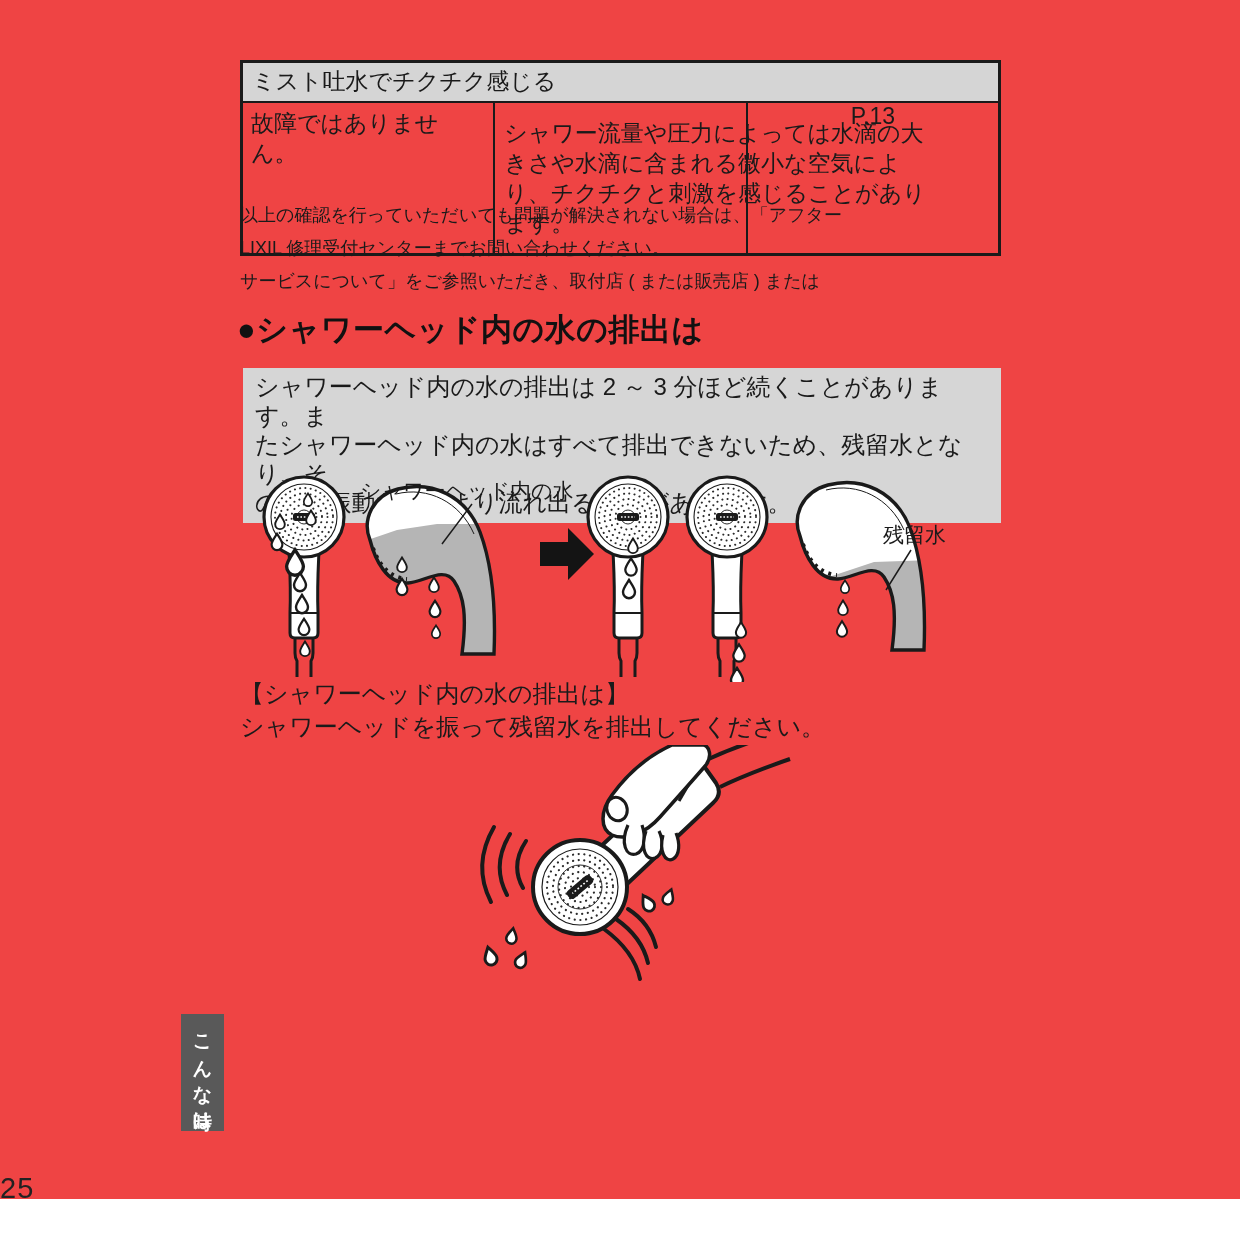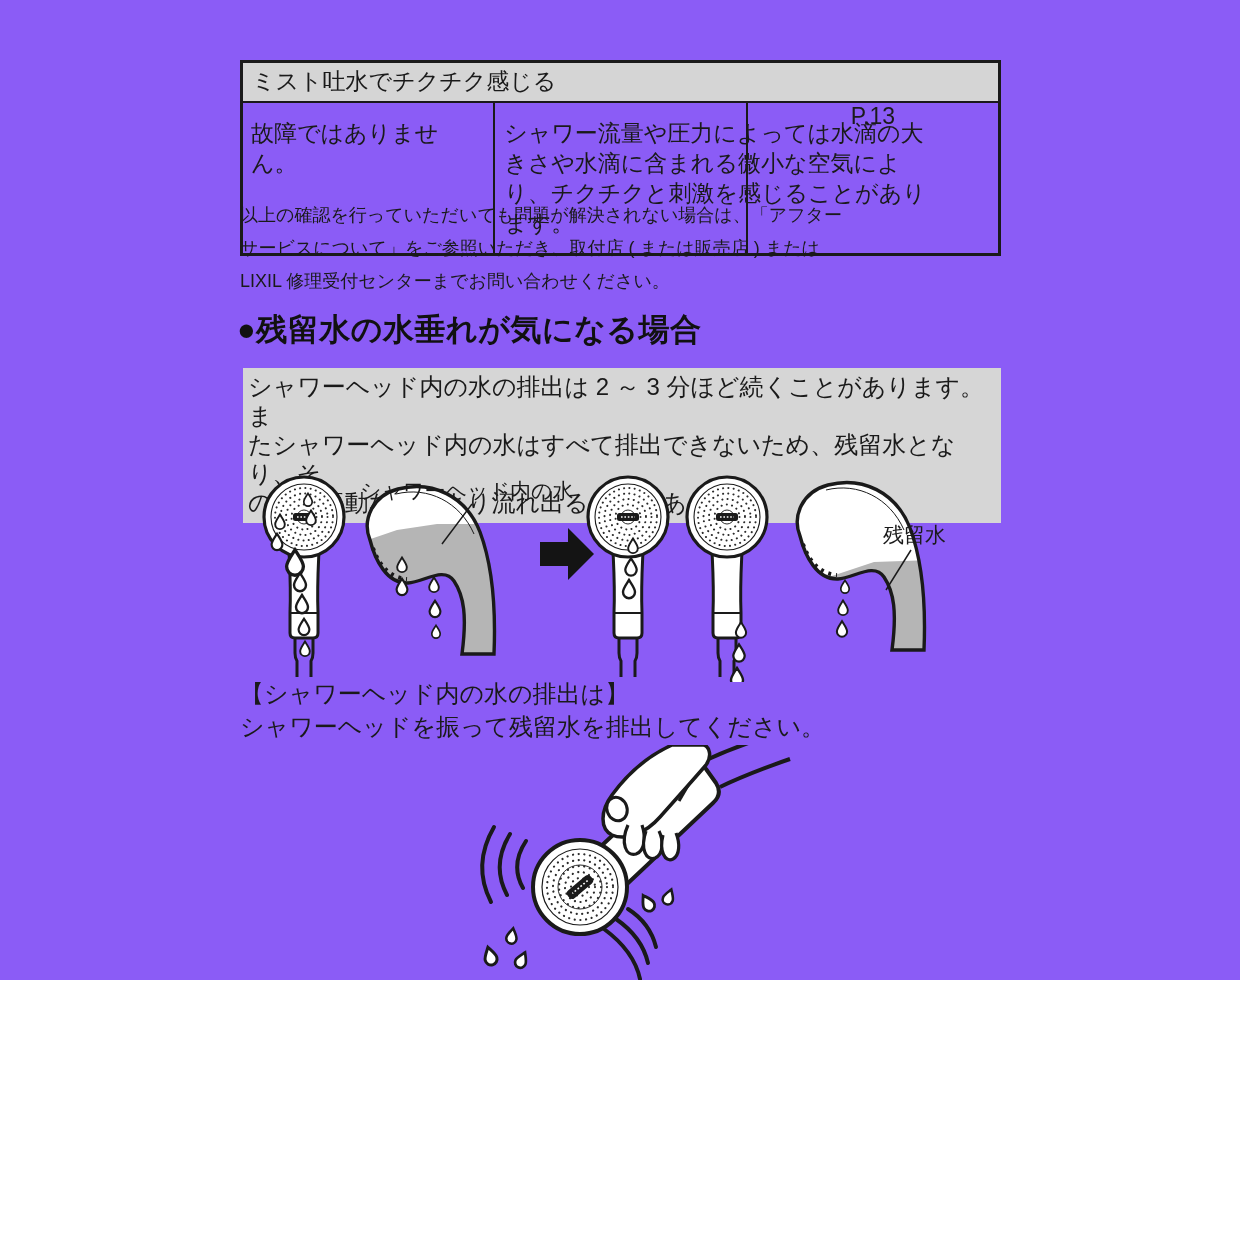--- a/index.html
+++ b/index.html
@@ -1,37 +1,37 @@
 <!DOCTYPE html>
 <html><head>
 <meta charset="utf-8">
 <style>
   * { margin:0; padding:0; box-sizing:border-box; }
   body { background:#ffffff; font-family:"Liberation Sans","DejaVu Sans",sans-serif; color:#1a1a1a; }
-  .page { position:relative; width:1240px; height:980px; background:#8b5cf6; overflow:hidden; }
+  .page { position:relative; width:1240px; height:1199px; background:#ef4444; overflow:hidden; }
 
   
   .trouble-table { position:absolute; left:240px; top:60px; width:761px; border-collapse:collapse; table-layout:fixed; }
   .trouble-table th, .trouble-table td { border:2px solid #1a1a1a; font-weight:normal; vertical-align:top; }
   .trouble-table { border:3px solid #1a1a1a; }
   .trouble-table th { background:#d5d5d5; text-align:left; font-size:23px; padding:3px 9px 4px 9px; }
-  .cell-status { width:227px; padding:15px 8px; font-size:23px; line-height:30px; }
+  .cell-status { width:227px; padding:5px 8px; font-size:23px; line-height:30px; }
   .cell-status .inner { width:200px; }
   .cell-cause  { width:459px; padding:15px 9px; font-size:23px; line-height:30px; }
   .cell-cause .inner { width:440px; }
   .cell-pageref { width:75px; text-align:center; vertical-align:middle; font-size:23px; }
 
   
   .after-note { position:absolute; left:240px; top:199px; width:790px; font-size:18px; line-height:33px; }
 
   
   .section-heading { position:absolute; left:237px; top:309px; font-size:31px; font-weight:700; letter-spacing:0.5px; color:#111; }
 
   
-  .note-box { position:absolute; left:243px; top:368px; width:758px; background:#d6d6d6; padding:4px 12px 6px 5px; font-size:24px; line-height:29px; }
+  .note-box { position:absolute; left:243px; top:368px; width:758px; background:#d6d6d6; padding:4px 12px 6px 12px; font-size:24px; line-height:29px; }
 
   
   .fig-drain { position:absolute; left:240px; top:468px; width:770px; height:214px; }
   .fig-shake { position:absolute; left:460px; top:745px; width:340px; height:255px; }
   svg text { font-family:"Liberation Sans","DejaVu Sans",sans-serif; fill:#1a1a1a; }
 
   
   .shake-title { position:absolute; left:240px; top:679px; font-size:24px; line-height:30px; }
   .shake-instruction { position:absolute; left:240px; top:712px; font-size:24px; line-height:30px; }
 
@@ -59,25 +59,25 @@
       <td class="cell-cause">
         <div class="inner">シャワー流量や圧力によっては水滴の大きさや水滴に含まれる微小な空気により、チクチクと刺激を感じることがあります。</div>
       </td>
       <td class="cell-pageref">P.13</td>
     </tr>
   </tbody>
     </table>
 
   <div class="after-note">
     <div>以上の確認を行っていただいても問題が解決されない場合は、「アフター</div>
+    <div>LIXIL 修理受付センターまでお問い合わせください。</div>
     <div>サービスについて」をご参照いただき、取付店 ( または販売店 ) または</div>
-    <div>LIXIL 修理受付センターまでお問い合わせください。</div>
   </div>
 
-  <h2 class="section-heading">●残留水の水垂れが気になる場合</h2>
+  <h2 class="section-heading">●シャワーヘッド内の水の排出は</h2>
 
   <div class="note-box">
     <div>シャワーヘッド内の水の排出は 2 ～ 3 分ほど続くことがあります。ま</div>
     <div>たシャワーヘッド内の水はすべて排出できないため、残留水となり、そ</div>
     <div>の後、振動などにより流れ出ることがあります。</div>
   </div>
 
   <svg class="fig-drain" viewBox="0 0 770 214">
     <defs>
       <g id="headFront">

